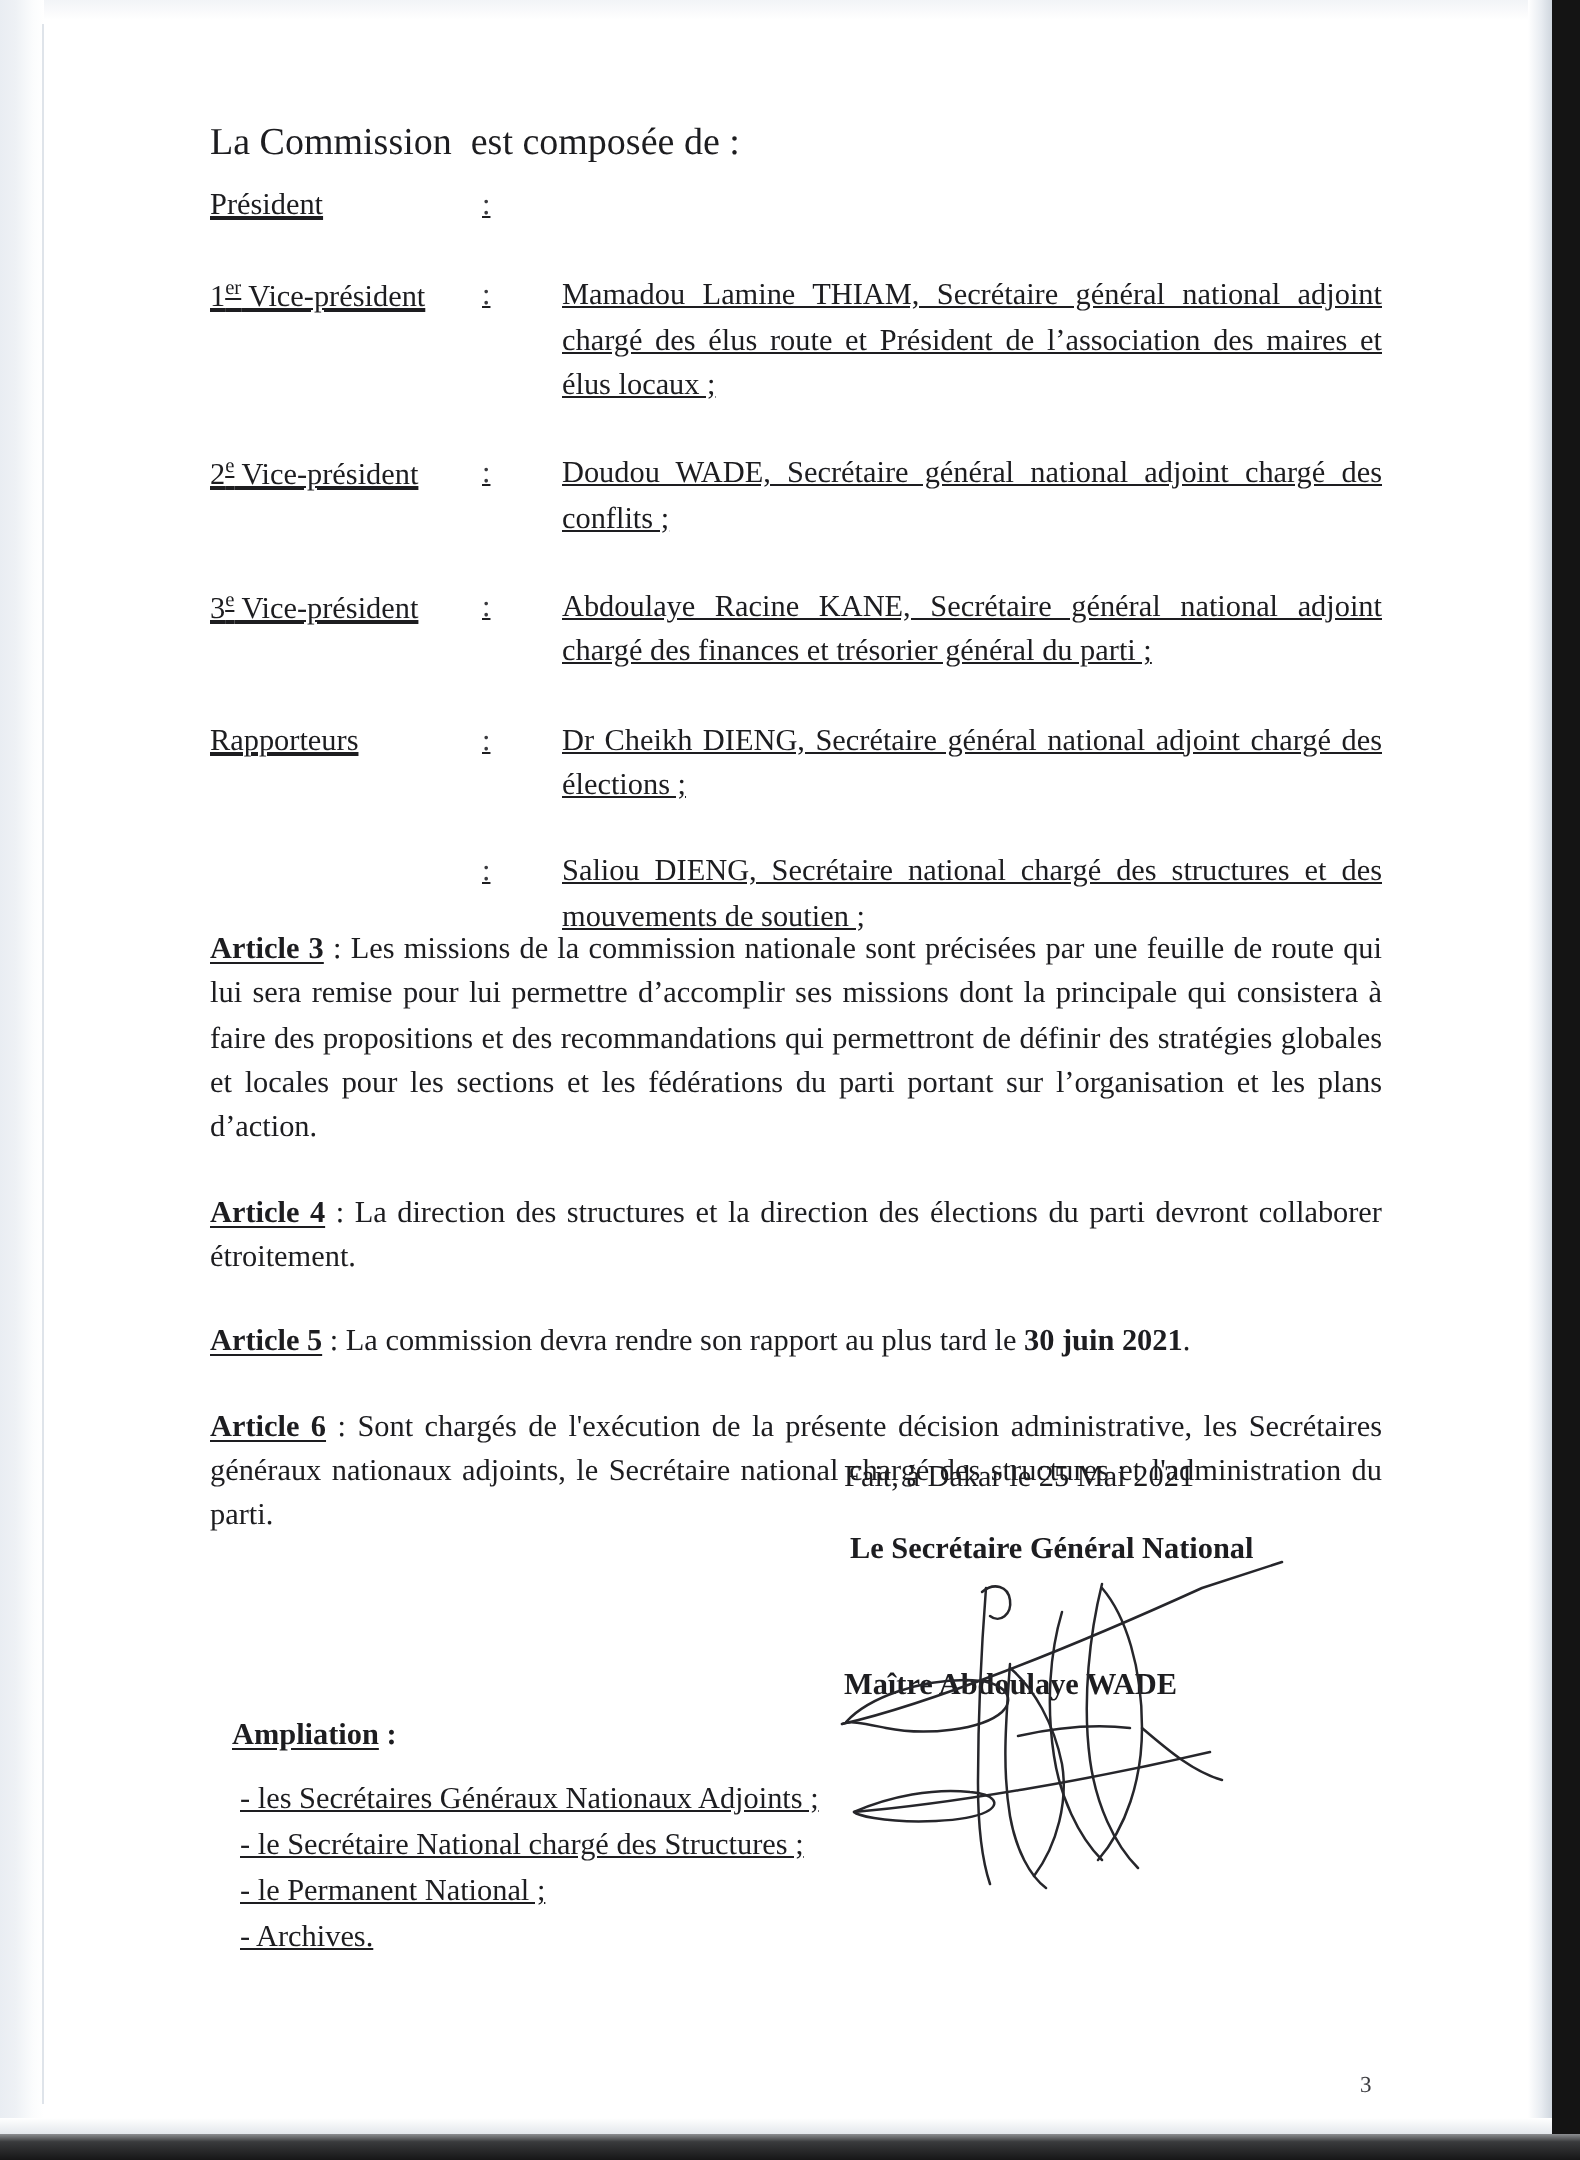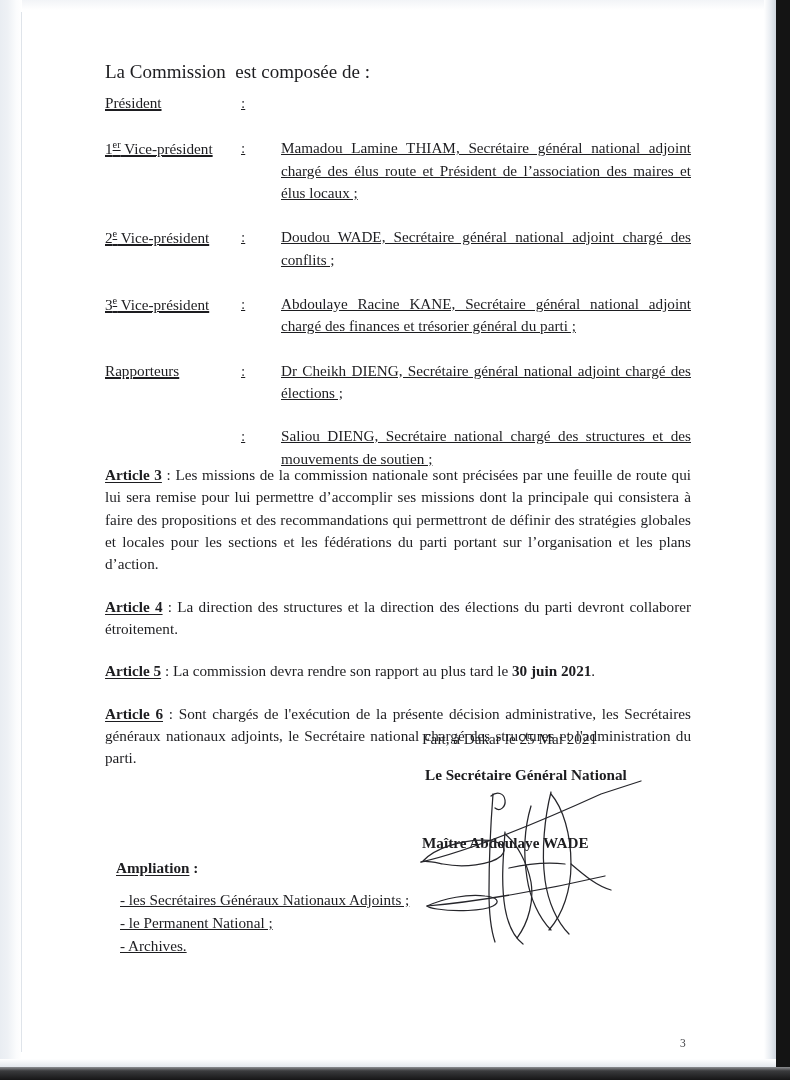--- a/index.html
+++ b/index.html
@@ -337,20 +337,21 @@
           <path d="M104 96 C 122 92, 142 90, 160 92"></path>
           <path d="M166 92 C 180 104, 192 114, 206 118"></path>
         </g>
       </svg>
     </div>
 
     <div class="ampliation-title"><span class="u">Ampliation</span><span> :</span></div>
 
     <div class="ampliation-list">
       <div>- les Secrétaires Généraux Nationaux Adjoints ;</div>
+      <div>- le Secrétaire National chargé des Structures ;</div>
       <div>- le Permanent National ;</div>
       <div>- Archives.</div>
     </div>
 
   </div>
 
   <div class="page-number">3</div>
 
 </div>
 

